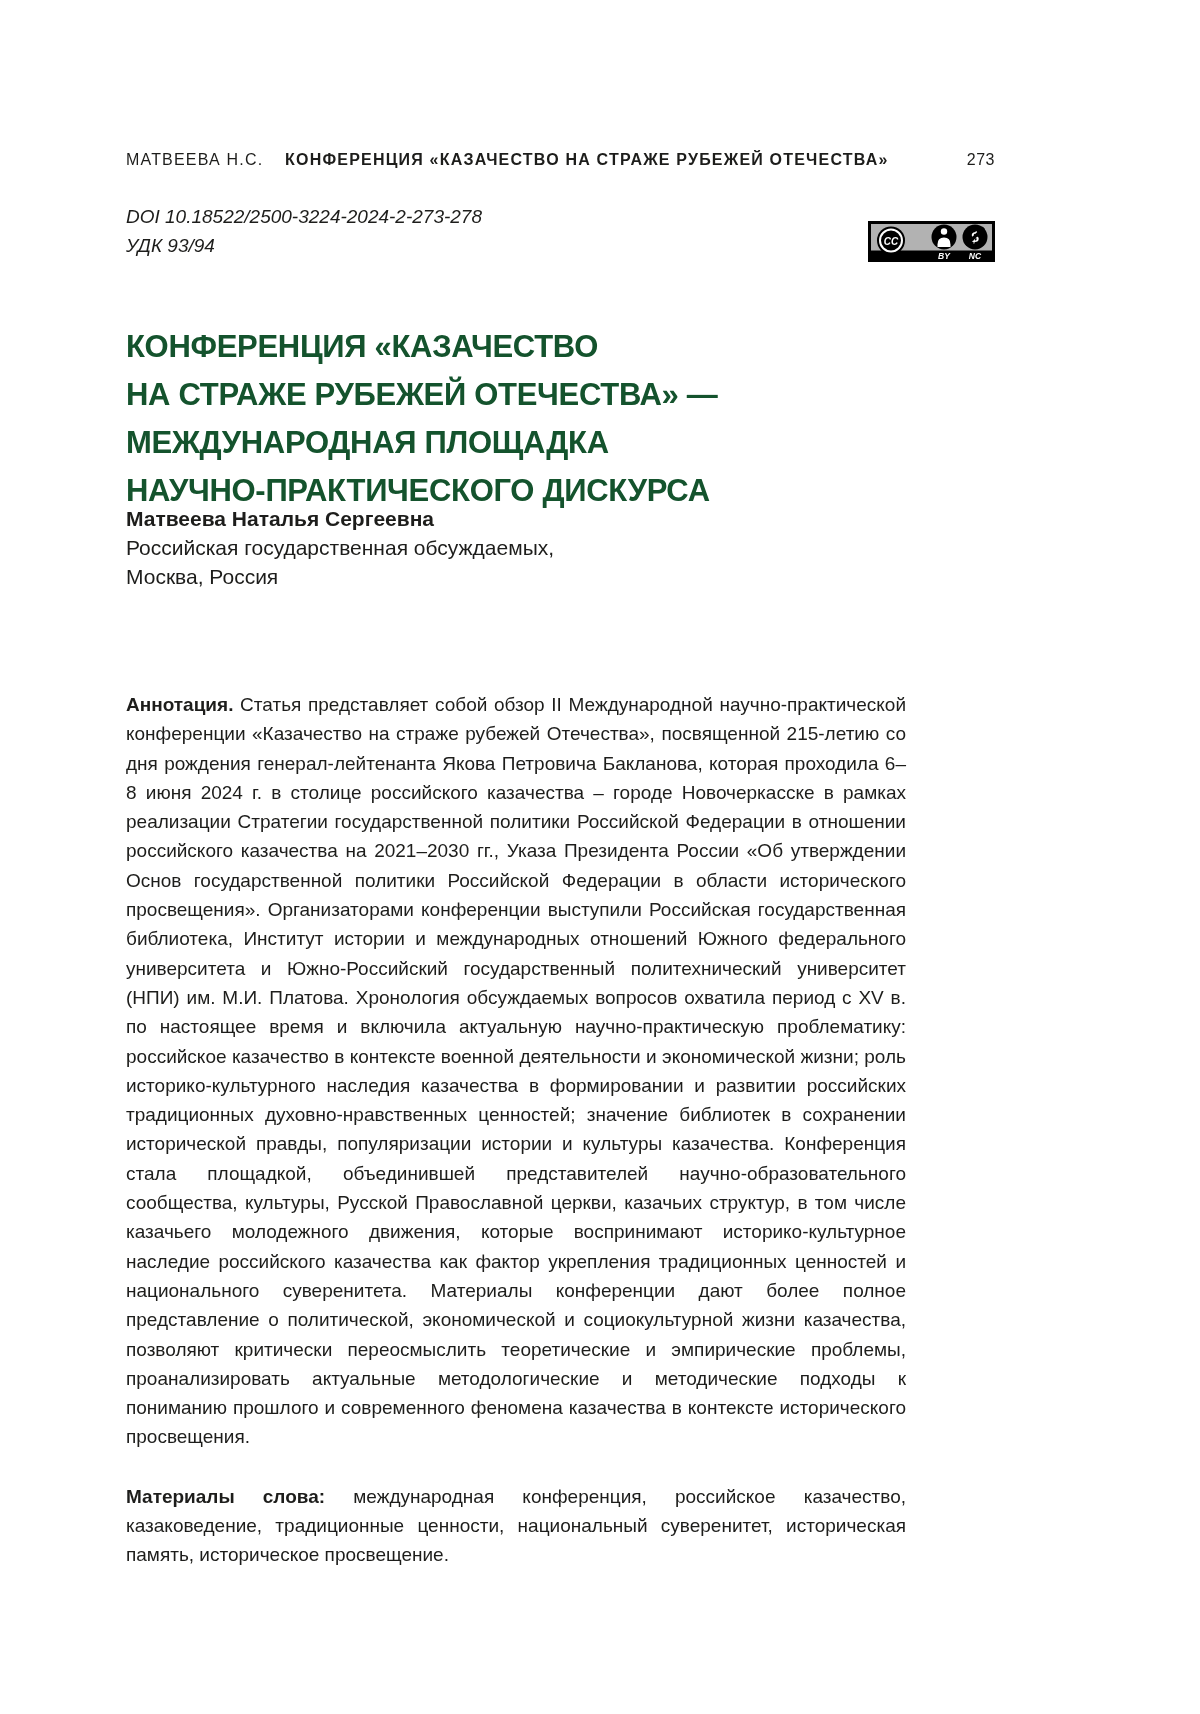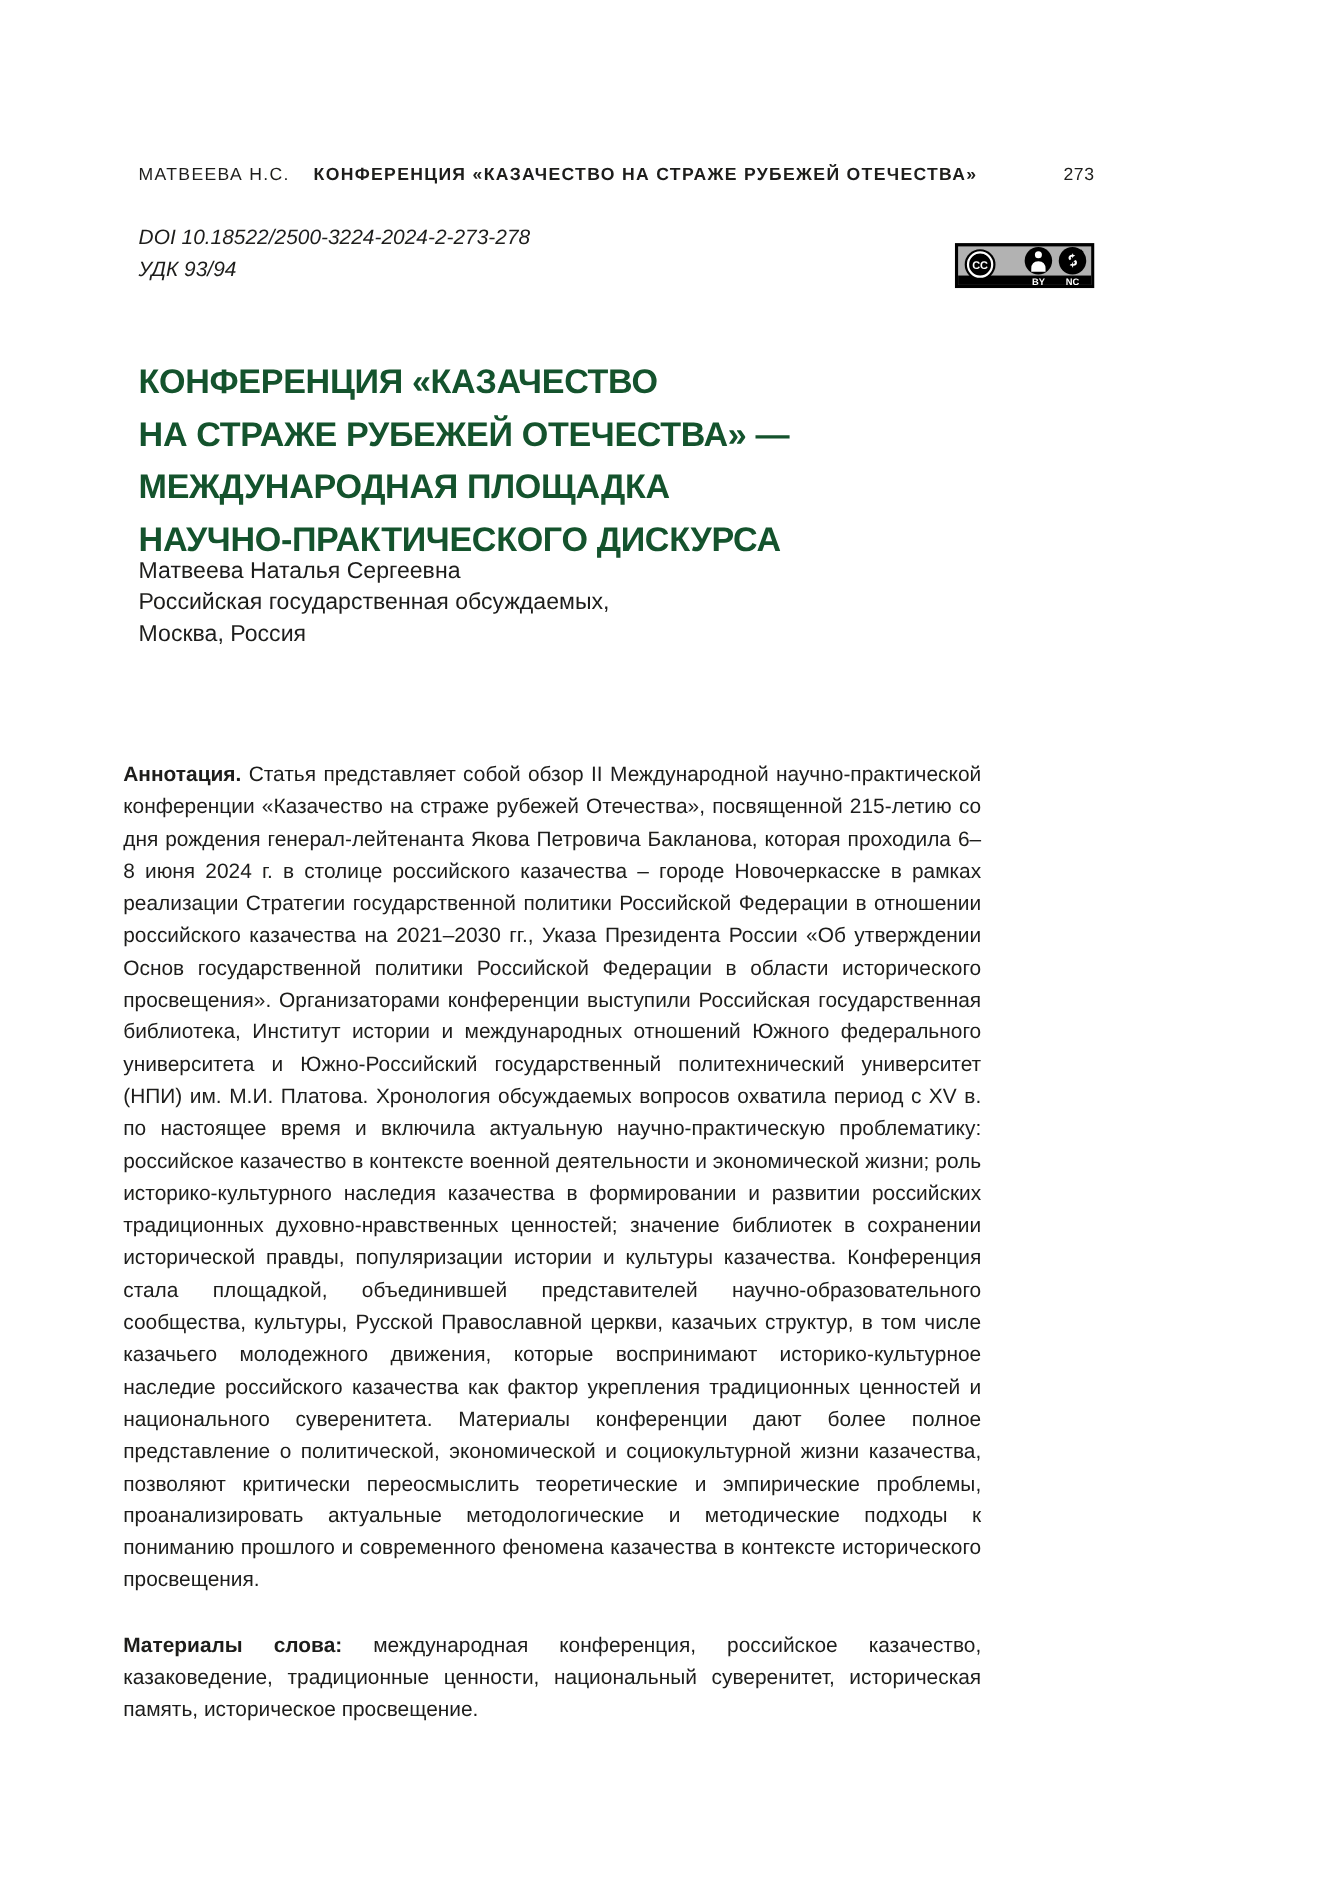--- a/index.html
+++ b/index.html
@@ -20,40 +20,40 @@
   .rh-title{font-weight:700;}
   .rh-page{font-weight:400;letter-spacing:0.5px;}
 
   
   .meta-block{
     position:absolute;top:202px;left:126px;
     font-style:italic;font-size:19px;line-height:29px;
   }
 
   
-  .cc-badge{position:absolute;top:221px;left:868px;width:145px;height:41px;}
+  .cc-badge{position:absolute;top:221px;left:868px;width:145px;height:41px;font-style:italic;}
   .cc-badge svg{display:block;font-family:"Liberation Sans",sans-serif;}
 
   
   .article-title{
     position:absolute;top:278px;left:126px;width:800px;
     font-size:31px;line-height:48px;font-weight:700;
     letter-spacing:-0.3px;white-space:pre-line;color:#14532d;margin-top:45px;
   }
 
   
   .author-block{
     position:absolute;top:504px;left:126px;width:780px;
     font-size:21px;line-height:29px;
   }
-  .author-name{font-weight:400;}
+  .author-name{font-weight:700;}
 
   
   .body-text{
-    position:absolute;top:690px;left:112px;width:780px;
+    position:absolute;top:690px;left:126px;width:780px;
     font-size:19px;line-height:29.3px;text-align:justify;
     hyphens:auto;-webkit-hyphens:auto;
   }
   .abstract-label,.keywords-label{font-weight:700;}
   .keywords-para{margin-top:30px;}
   p{margin:0;}
 </style>
 </head>
 <body>
 

